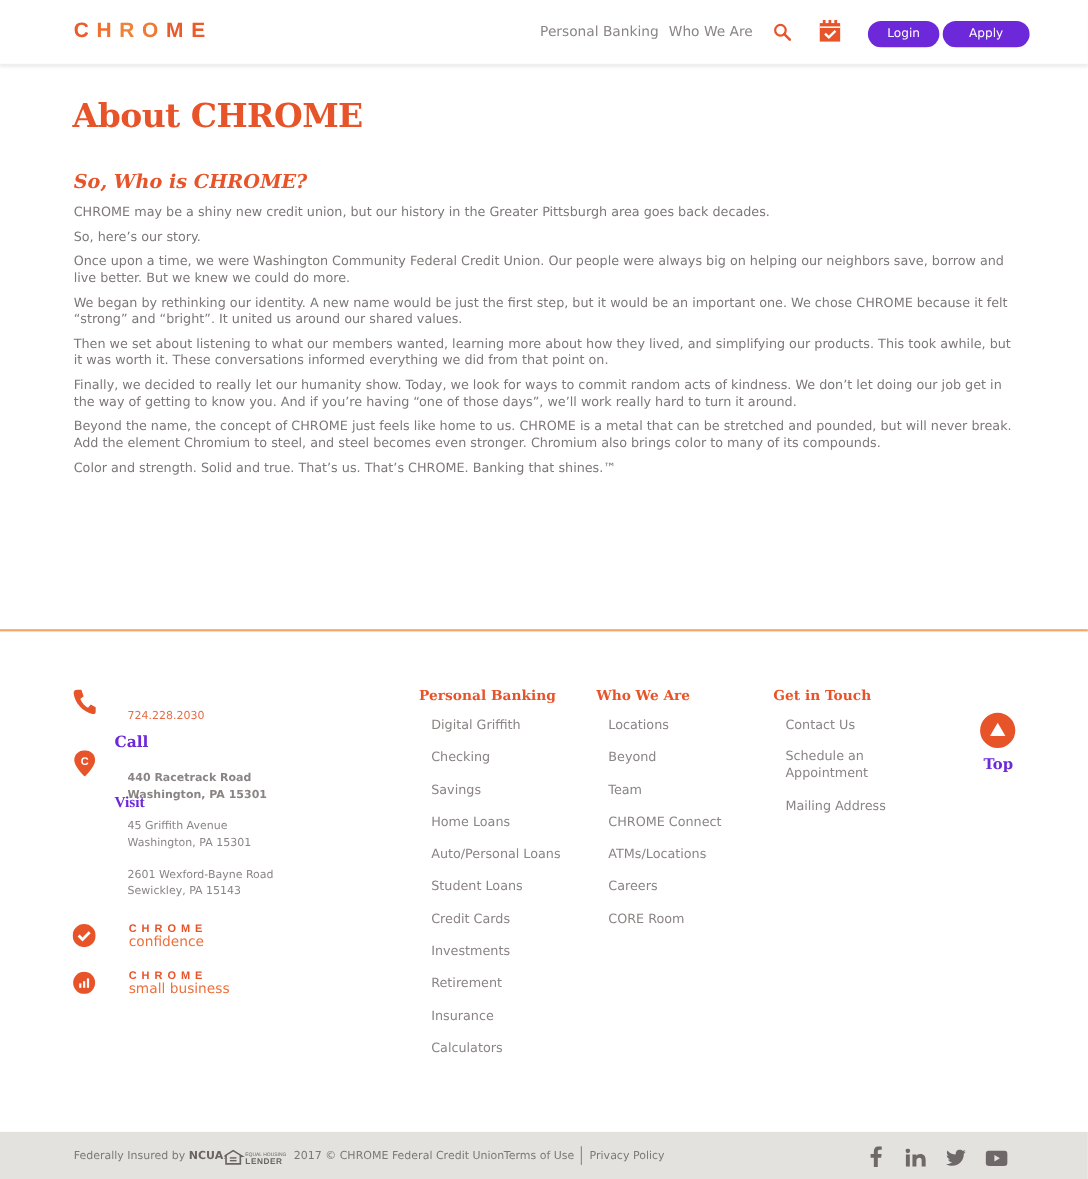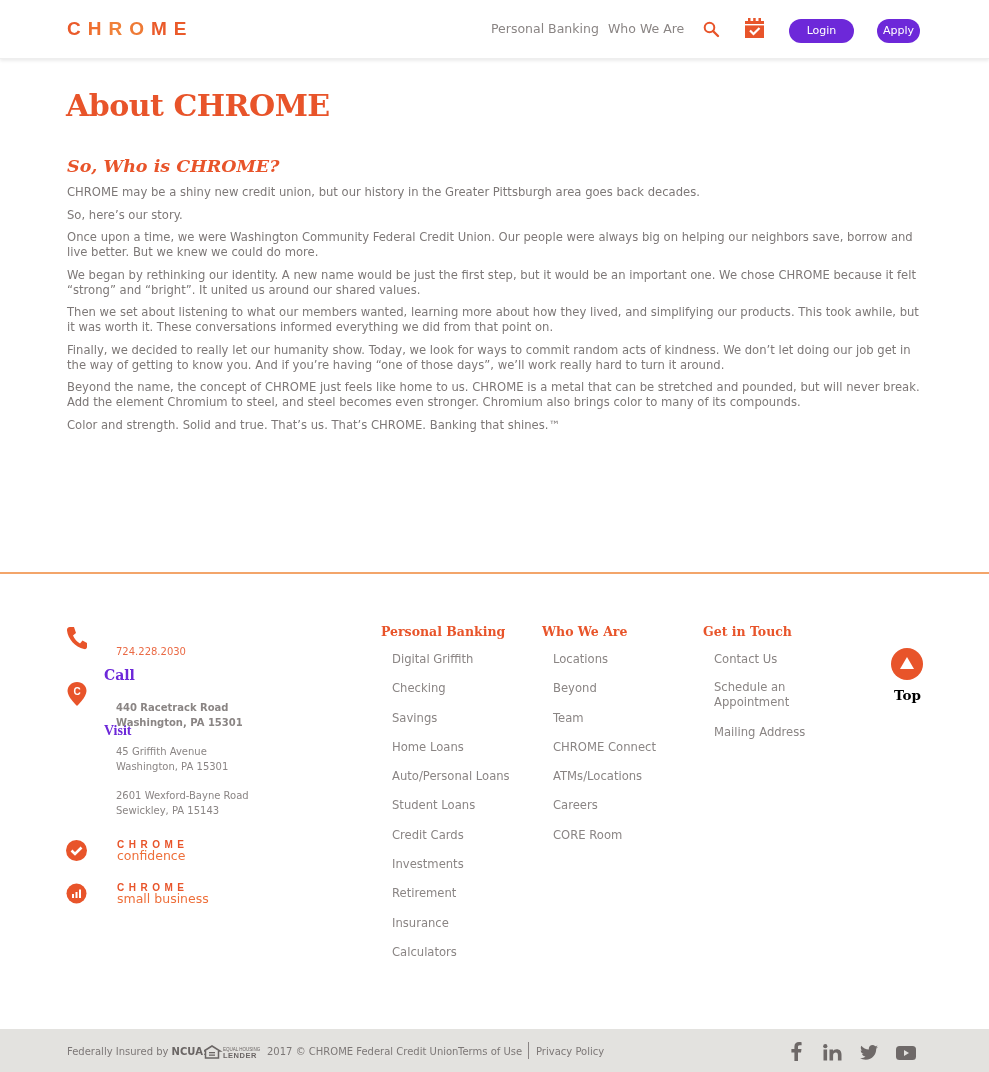--- a/index.html
+++ b/index.html
@@ -28,21 +28,21 @@
   .phone { color: #ea6a45; }
   .brand-small { position: absolute; left: 117px; font-family: "Liberation Sans", sans-serif; font-weight: bold; font-size: 10px; letter-spacing: 4.5px; color: #e8542a; }
   .brand-sub { position: absolute; left: 117px; font-size: 12.5px; color: #ee6f3a; }
 
   .col-head { position: absolute; top: 624px; font-family: "DejaVu Serif", serif; font-weight: bold; font-size: 12.5px; color: #e8542a; }
   .col-list { position: absolute; top: 651px; list-style: none; }
   .col-list li { font-size: 11.6px; color: #8a8584; height: 29.3px; line-height: 16px; cursor: pointer; }
   .col-list li.two-line { height: 44px; line-height: 15px; }
 
   .top-btn { position: absolute; left: 891px; top: 648px; width: 32px; height: 32px; border-radius: 50%; background: #e8542a; cursor: pointer; }
-  .top-label { position: absolute; left: 894px; top: 687px; font-family: "DejaVu Serif", serif; font-weight: bold; font-size: 13.5px; color: #000000; }
+  .top-label { position: absolute; left: 894px; top: 687px; font-family: "DejaVu Serif", serif; font-weight: bold; font-size: 13.5px; color: #6d28d9; }
 
   .footer-bar { position: absolute; left: 0; top: 1029px; width: 989px; height: 43px; background: #e3e2df; }
   .foot-text { position: absolute; top: 1046px; font-size: 10px; color: #7d7877; white-space: nowrap; }
   .foot-text b { color: #6a6564; }
   .foot-sep { position: absolute; left: 528px; top: 1042px; width: 1px; height: 17px; background: #8a8584; }
   .social { position: absolute; top: 1042px; cursor: pointer; }
 </style>
 </head>
 <body>
 
@@ -63,21 +63,21 @@
     <svg width="19" height="20" viewBox="0 0 19 20">
         <rect x="0" y="3" width="19" height="17" fill="#e8542a"></rect>
         <rect x="3" y="0" width="2.5" height="5" fill="#e8542a"></rect>
         <rect x="8.2" y="0" width="2.5" height="5" fill="#e8542a"></rect>
         <rect x="13.5" y="0" width="2.5" height="5" fill="#e8542a"></rect>
         <rect x="0" y="6" width="19" height="1.4" fill="#fff"></rect>
         <polyline points="5,12.5 8.5,16 14.5,10" fill="none" stroke="#fff" stroke-width="2.2"></polyline>
       </svg>
   </div>
   <div class="pill" style="left:789px; width:65px;">Login</div>
-  <div class="pill" style="left:877px; width:43px;text-align:center;">Apply</div>
+  <div class="pill" style="left:857px; width:79px;text-align:center;">Apply</div>
 </div>
 
 <h1 class="page-title">About CHROME</h1>
 <h2 class="section-title">So, Who is CHROME?</h2>
 <div class="body-text">
   <p>CHROME may be a shiny new credit union, but our history in the Greater Pittsburgh area goes back decades.</p>
   <p>So, here’s our story.</p>
   <p>Once upon a time, we were Washington Community Federal Credit Union. Our people were always big on helping our neighbors save, borrow and live better. But we knew we could do more.</p>
   <p>We began by rethinking our identity. A new name would be just the first step, but it would be an important one. We chose CHROME because it felt “strong” and “bright”. It united us around our shared values.</p>
   <p>Then we set about listening to what our members wanted, learning more about how they lived, and simplifying our products. This took awhile, but it was worth it. These conversations informed everything we did from that point on.</p>

